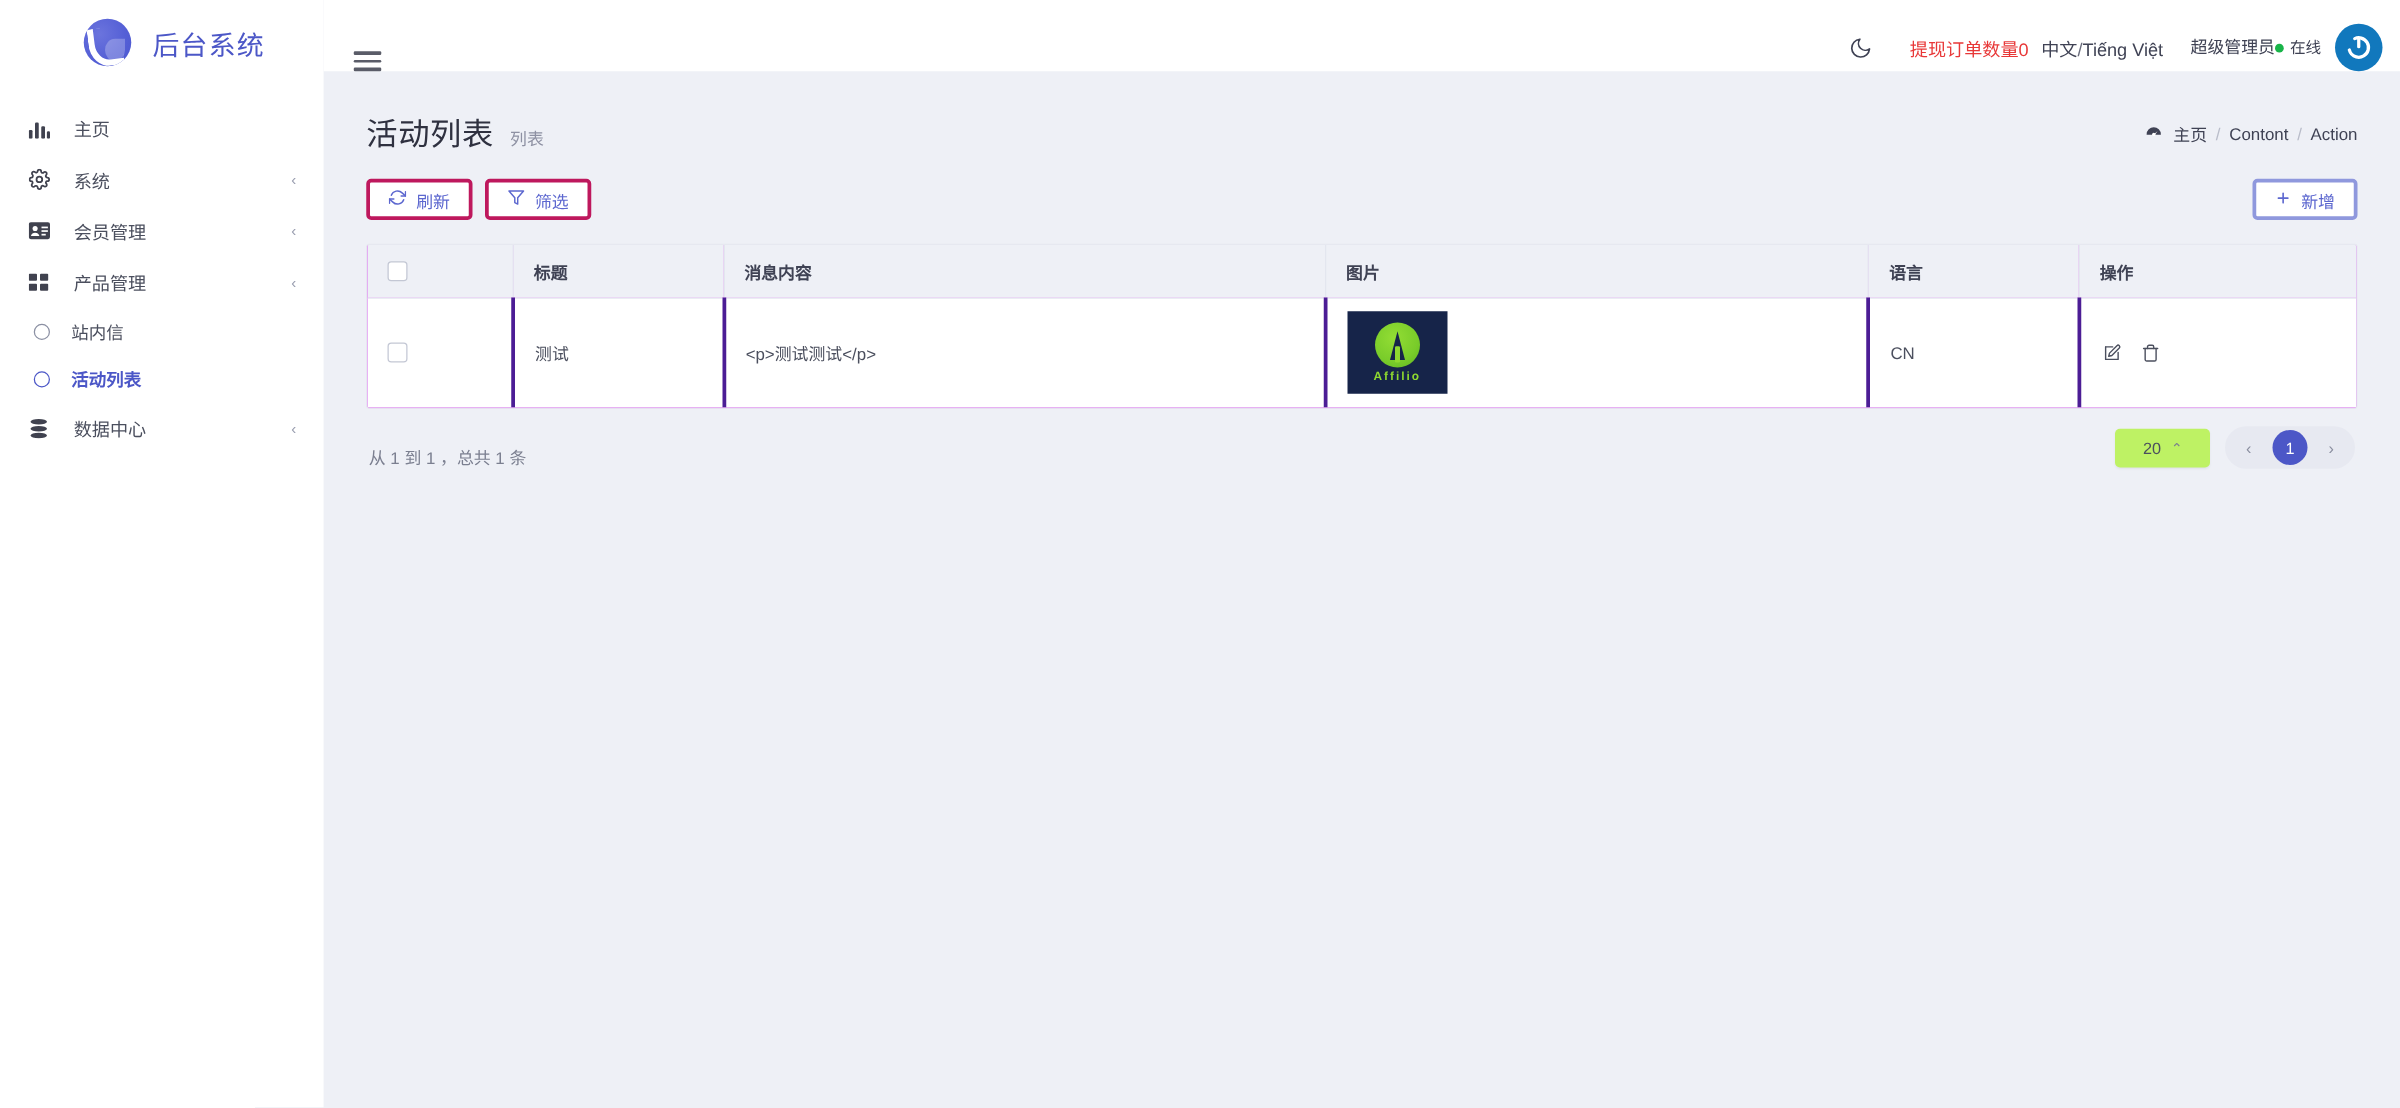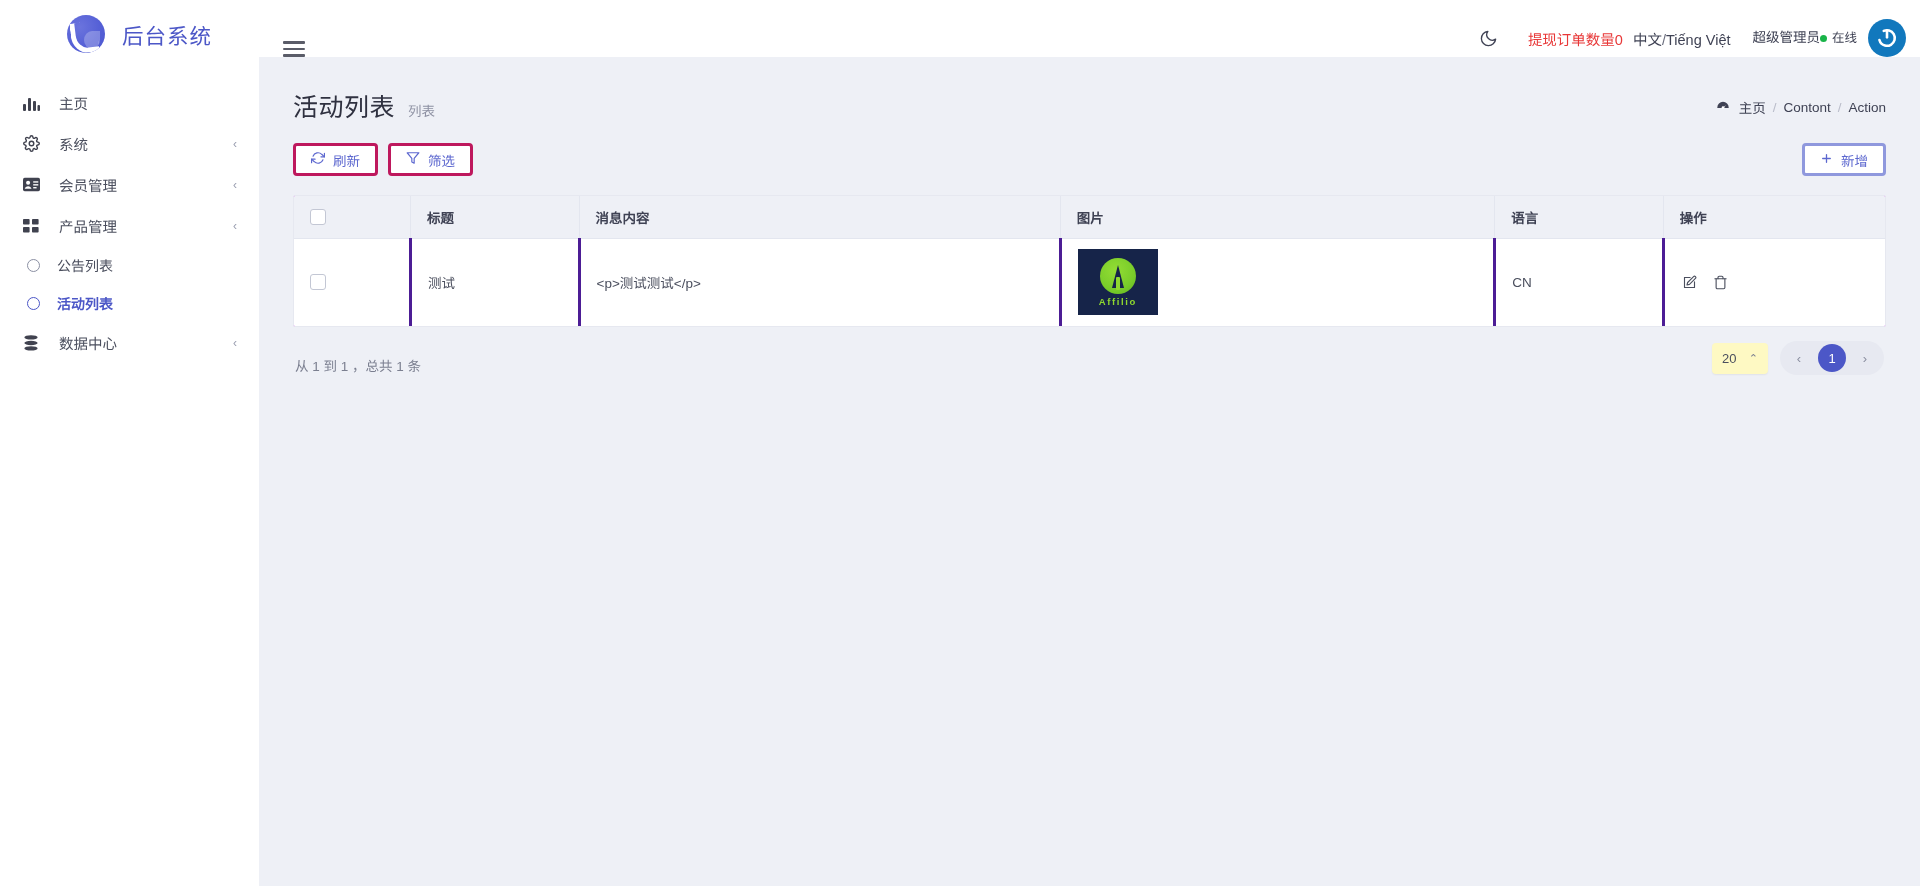--- a/index.html
+++ b/index.html
@@ -367,27 +367,27 @@
     align-items: flex-end;
     justify-content: space-between;
     padding: 14px 2px 0 2px;
   }
   .pager-info { font-size: 13.5px; color: #7b7f90; }
   .pager-right { display: flex; align-items: center; gap: 12px; }
 
   .page-size {
     height: 31px;
     min-width: 56px;
-    background: #fef9c3;
+    background: #bef264;
     border-radius: 4px;
     display: flex;
     align-items: center;
     justify-content: space-between;
     gap: 8px;
-    padding: 0 10px;
+    padding: 0 22px;
     font-size: 13px;
     color: #4b4f5e;
     cursor: pointer;
     box-shadow: 0 1px 2px rgba(0,0,0,0.06);
   }
   .page-size .caret { color: #7b7f90; font-size: 11px; }
 
   .pager {
     display: flex;
     align-items: center;
@@ -475,21 +475,21 @@
             <rect x="9" y="9" width="6.6" height="5.6" rx="0.8"></rect>
           </svg>
         </span>
         <span class="nav-label">产品管理</span>
         <span class="nav-caret">‹</span>
       </div>
 
 
       <div class="sub-item">
         <span class="sub-bullet"></span>
-        <span>公告列表</span>
+        <span>站内信</span>
       </div>
       <div class="sub-item active">
         <span class="sub-bullet"></span>
         <span>活动列表</span>
       </div>
 
       <div class="nav-item">
         <span class="nav-icon">
           <svg width="16" height="16" viewBox="0 0 16 16" fill="currentColor">
             <ellipse cx="8" cy="2.4" rx="6.6" ry="2.2"></ellipse>

